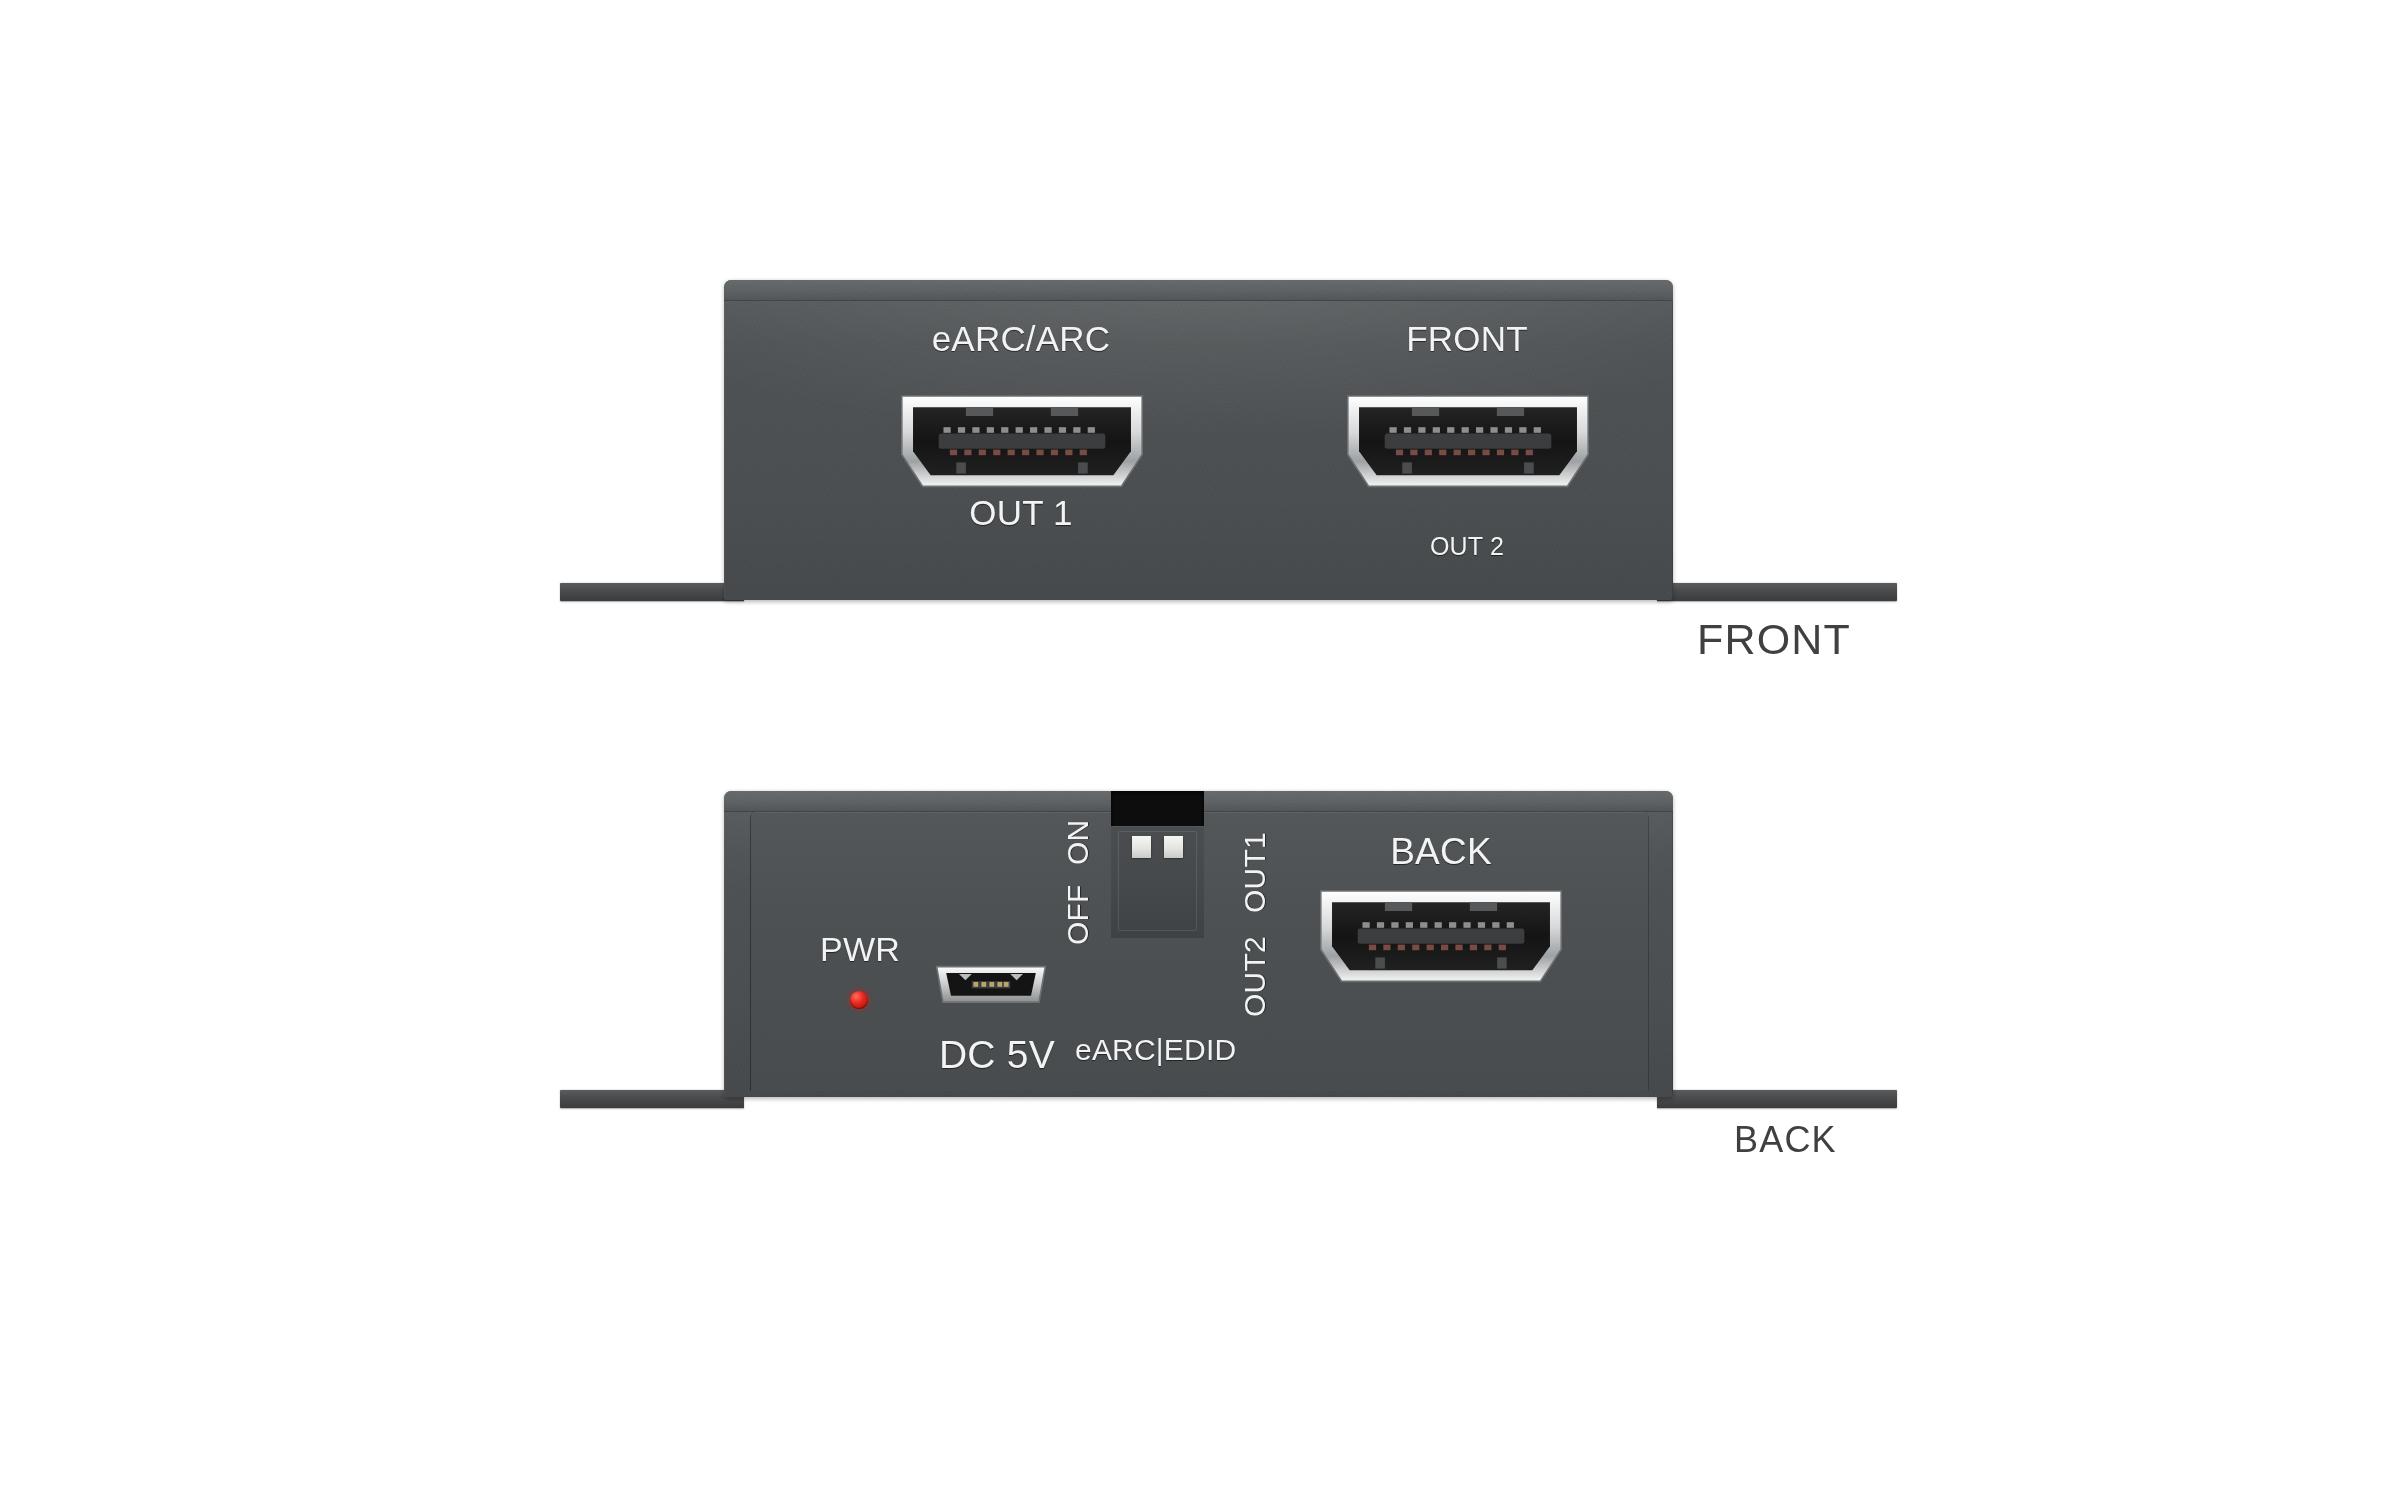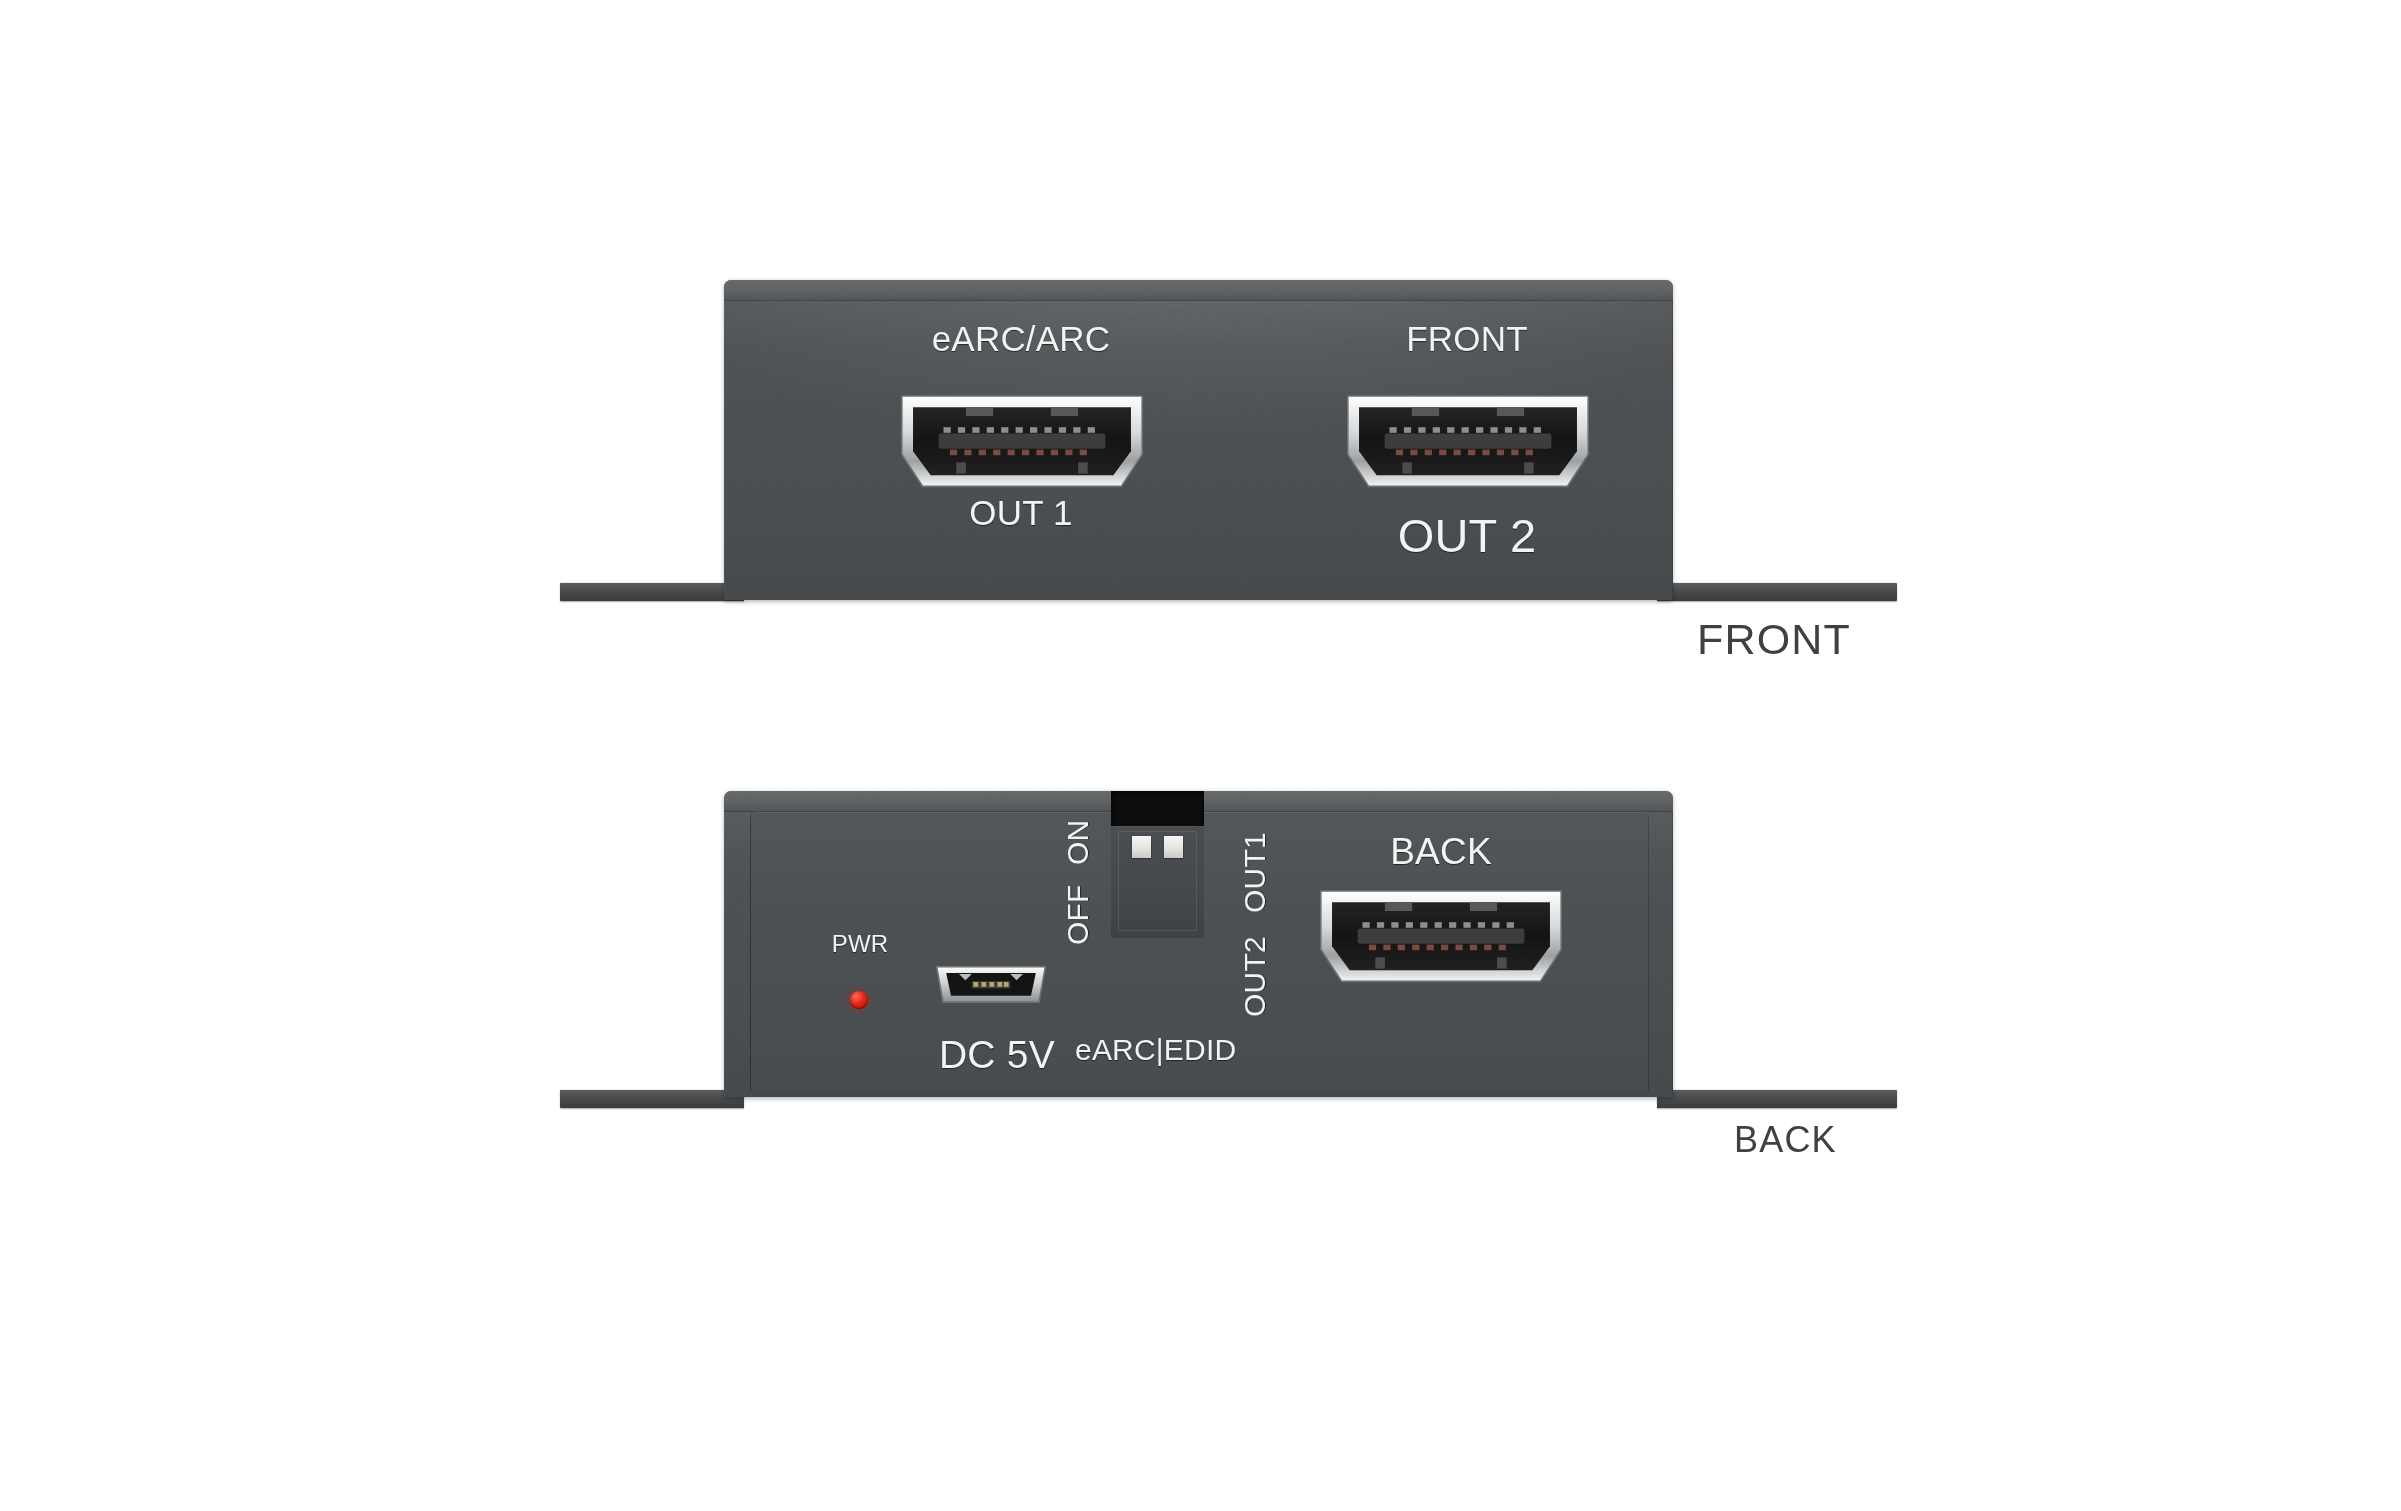--- a/index.html
+++ b/index.html
@@ -252,37 +252,37 @@
             <rect x="192" y="72" width="9" height="7"></rect>
           <rect x="210" y="72" width="9" height="7"></rect>
             <rect x="228" y="72" width="9" height="7"></rect>
         </g>
         <rect x="74" y="88" width="12" height="14" fill="#4a4c4e"></rect>
         <rect x="226" y="88" width="12" height="14" fill="#4a4c4e"></rect>
       </svg>
     </div>
 
     <div class="silk c" style="left:1021px; top:493px; font-size:35px;">OUT 1</div>
-    <div class="silk c" style="left:1467px; top:508px; font-size:47px;">OUT 2</div>
+    <div class="silk c" style="left:1467px; top:532px; font-size:25px;">OUT 2</div>
 
     <div class="view-label" style="left:1697px; top:615px; font-size:43px;">FRONT</div>
   </div>
 
   <div class="device-view" style="left:0; top:0; width:2401px; height:1511px;">
 
     <div class="bracket left" style="left:560px; top:1090px; width:184px; height:17.6px;"></div>
     <div class="bracket right" style="left:1657px; top:1090px; width:240px; height:17.6px;"></div>
 
     <div class="chassis" style="left:724px; top:791px; width:949px; height:306px;">
       <div class="top-bevel"></div>
     </div>
 
     <div class="inner-plate" style="left:751px; top:812px; width:897px; height:279px;"></div>
 
-    <div class="silk c" style="left:860px; top:930px; font-size:24px;">PWR</div>
+    <div class="silk c" style="left:860px; top:930px; font-size:34px;">PWR</div>
 
     <div class="led" style="left:850px; top:991px; width:17.6px; height:17.6px;"></div>
 
     <div class="usb" style="left:927px; top:957px; width:128px; height:58px;">
       <svg viewBox="0 0 160 72" preserveAspectRatio="none">
         <defs>
           <linearGradient id="ushell" x1="0" y1="0" x2="0" y2="1">
             <stop offset="0" stop-color="#fbfbfb"></stop>
             <stop offset="0.45" stop-color="#cfd1d2"></stop>
             <stop offset="1" stop-color="#8d9092"></stop>

